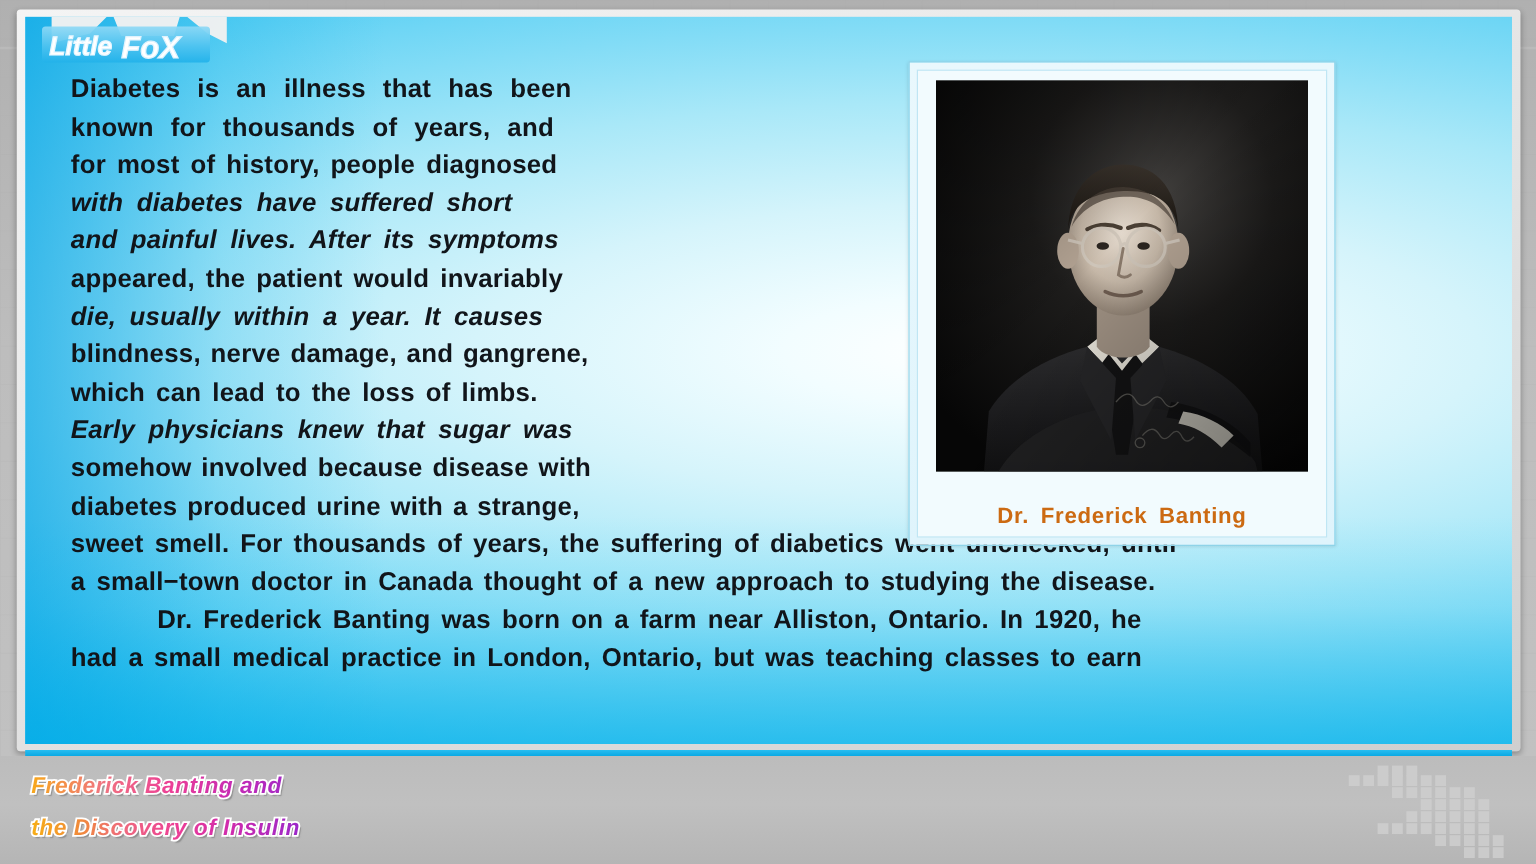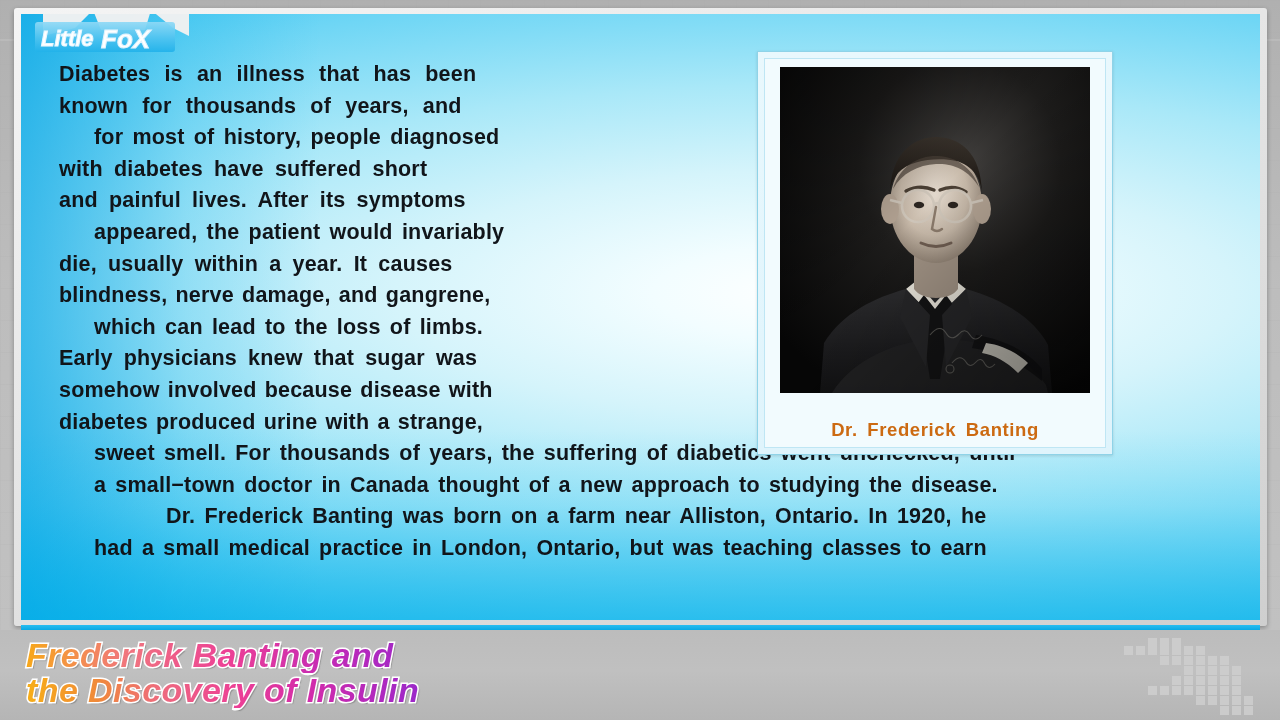--- a/index.html
+++ b/index.html
@@ -96,22 +96,22 @@
     letter-spacing: .2px;
     text-align: justify;
   }
   .copy .ln { display: block; white-space: nowrap; }
   .copy .ln.narrow { width: 520px; }
   .copy .ln.spread { width: 100%; }
   .copy .ln.indent { text-indent: 72px; }
 
   
   .ws1 { word-spacing: 8px; }
-  .ws2 { word-spacing: 5px; }
-  .ws3 { word-spacing: 3px; margin-left: 35px; }
+  .ws2 { word-spacing: 5px; font-style: italic; }
+  .ws3 { word-spacing: 3px; }
   .ws5 { word-spacing: 2px; }
 
   
   .photo-frame {
     position: absolute;
     left: 736px; top: 37px;
     width: 356px; height: 404px;
     background: linear-gradient(180deg, #e9f8fd 0%, #dff4fc 100%);
     border: 1px solid #8fd3e8;
     padding: 6px;
@@ -155,21 +155,21 @@
   }
   .bottom-bar .grid-deco {
     position: absolute; right: 8px; bottom: 2px;
     width: 150px; height: 86px;
     opacity: .85;
   }
   .title-block {
     position: absolute;
     left: 26px; top: 8px;
     z-index: 4;
-    font-size: 34px;
+    font-size: 19px;
     font-weight: bold;
     font-style: italic;
     letter-spacing: .4px;
     line-height: 35px;
     white-space: nowrap;
   }
   .title-block .tline { display: block; }
   
   .tline { position: relative; }
   .tline .layer-out, .tline .layer-in {

